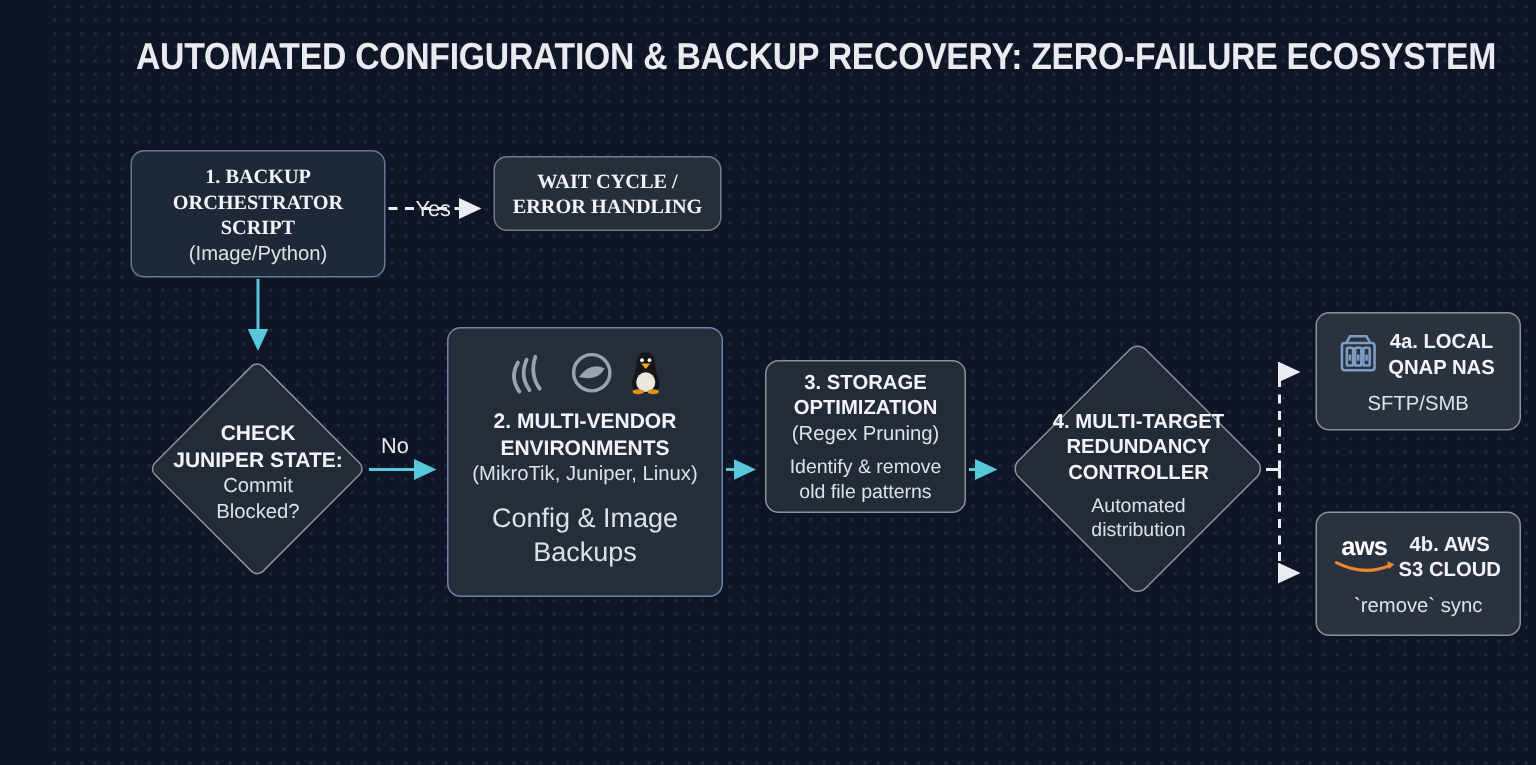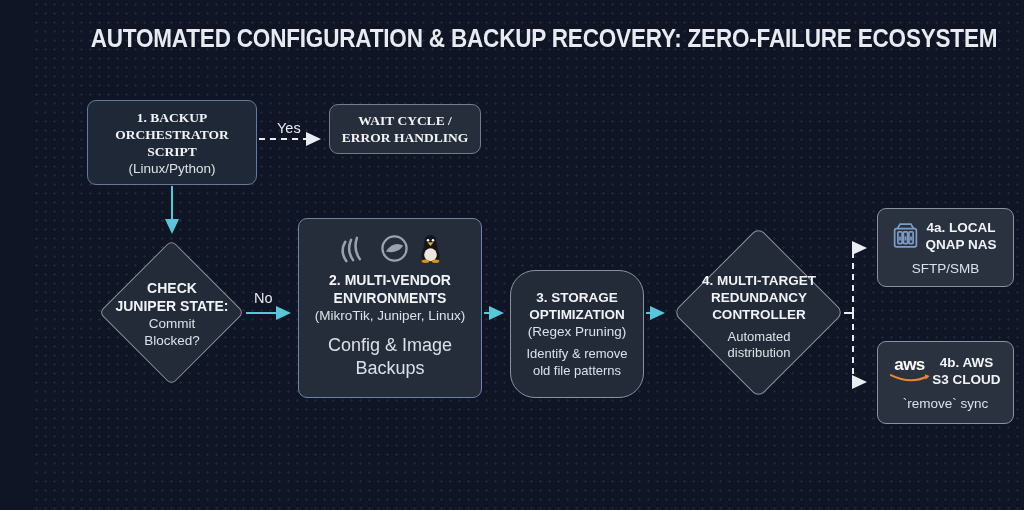--- a/index.html
+++ b/index.html
@@ -76,26 +76,26 @@
     <path d="M214 313 H256" stroke="#57c7d9" stroke-width="2" fill="none" marker-end="url(#mt)"></path>
     <path d="M452 313 H469" stroke="#57c7d9" stroke-width="2" fill="none" marker-end="url(#mt)"></path>
     <path d="M614 313 H630" stroke="#57c7d9" stroke-width="2" fill="none" marker-end="url(#mt)"></path>
     <path d="M812 313 H821" stroke="#e9ecf1" stroke-width="2" fill="none"></path>
     <path d="M821 313 V248 H832" stroke="#e9ecf1" stroke-width="2" stroke-dasharray="6 5" fill="none" marker-end="url(#mw)"></path>
     <path d="M821 313 V382 H832" stroke="#e9ecf1" stroke-width="2" stroke-dasharray="6 5" fill="none" marker-end="url(#mw)"></path>
   </svg>
 
   <div class="title">AUTOMATED CONFIGURATION &amp; BACKUP RECOVERY: ZERO-FAILURE ECOSYSTEM</div>
 
-  <div class="edge-label" style="left:245px; top:120px;">Yes</div>
+  <div class="edge-label" style="left:245px; top:132px;">Yes</div>
   <div class="edge-label" style="left:222px; top:290px;">No</div>
 
   <div class="node rect blue-border" style="left:55px; top:100px; width:170px; height:85px; background:#1f2837;">
     <div class="h" style="width:132px;font-family:Liberation Serif, serif;">1. BACKUP ORCHESTRATOR SCRIPT</div>
-    <div class="s">(Linux/Python)</div>
+    <div class="s">(Image/Python)</div>
   </div>
 
   <div class="node rect gray-border" style="left:297px; top:104px; width:152px; height:50px; background:#272e3b;font-family:Liberation Serif, serif;">
     <div class="h" style="width:132px;">WAIT CYCLE / ERROR HANDLING</div>
   </div>
 
   <div>
     <div class="diamond-shape" style="left:88px; top:261px; width:103px; height:103px;"></div>
     <div class="diamond-text" style="left:60px; top:280px; width:160px;">
       <div class="h" style="font-size:14px;">CHECK</div>
@@ -127,21 +127,21 @@
         <ellipse cx="7.8" cy="28.2" rx="4" ry="1.8" fill="#e0920f"></ellipse>
         <ellipse cx="18.2" cy="28.2" rx="4" ry="1.8" fill="#e0920f"></ellipse>
       </svg>
     </div>
     <div class="h" style="width:150px; font-size:14px;">2. MULTI-VENDOR ENVIRONMENTS</div>
     <div class="s">(MikroTik, Juniper, Linux)</div>
     <div class="gap10"></div>
     <div class="note" style="font-size:18px;">Config &amp; Image Backups</div>
   </div>
 
-  <div class="node rect" style="left:478px; top:270px; width:134px; height:128px;border-radius:25px;">
+  <div class="node rect" style="left:478px; top:240px; width:134px; height:102px;">
     <div class="h" style="width:118px;">3. STORAGE OPTIMIZATION</div>
     <div class="s">(Regex Pruning)</div>
     <div class="gap6"></div>
     <div class="note" style="width:112px;">Identify &amp; remove old file patterns</div>
   </div>
 
   <div>
     <div class="diamond-shape" style="left:666px; top:252px; width:121px; height:121px; border-radius:8px;"></div>
     <div class="diamond-text" style="left:647px; top:272px; width:160px;">
       <div class="h">4. MULTI-TARGET</div>

